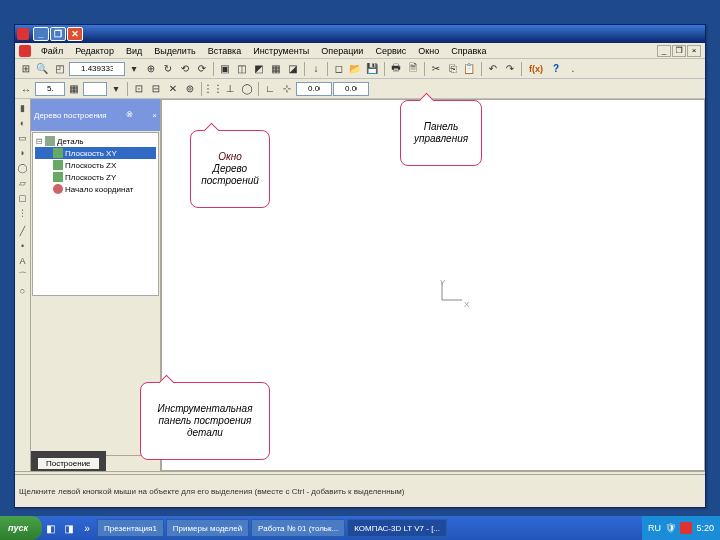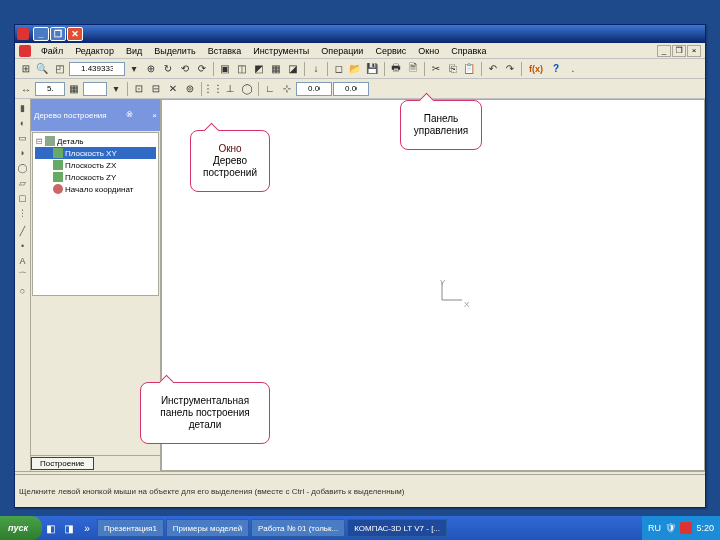--- a/index.html
+++ b/index.html
@@ -33,27 +33,27 @@
   .tree-body { flex: 1; background: white; border: 1px solid #aca899; margin: 1px; font-size: 8px; padding: 2px; overflow: hidden; }
   .tree-node { display: flex; align-items: center; padding: 1px 0; cursor: pointer; }
   .tree-node .tw { width: 8px; text-align: center; color: #666; }
   .tree-node .ic { width: 10px; height: 10px; margin: 0 2px; display: inline-block; }
   .ic-det { background: #8a8; }
   .ic-plane { background: #6a6; }
   .ic-origin { background: #c66; border-radius: 50%; width: 8px; height: 8px;}
   .tree-node.sel { background: #316ac5; color: white; }
   .tree-child { padding-left: 16px; }
   .tree-tab { height: 16px; background: #ece9d8; border-top: 1px solid #aca899; font-size: 8px; display: flex; align-items: center; }
-  .tree-tab .tab { padding: 1px 8px; border: 1px solid #404040; background: #f5f5f0; }
+  .tree-tab .tab { padding: 1px 8px; border: 7px solid #404040; background: #f5f5f0; }
   .canvas { flex: 1; background: white; border: 1px solid #aca899; position: relative; }
   .axes { position: absolute; top: 200px; left: 280px; font-size: 8px; color: #999; }
   .axes .ya { position: absolute; top: -22px; left: -2px; }
   .axes .xa { position: absolute; top: 0px; left: 22px; }
   .axes svg { position: absolute; top: -20px; left: -2px; }
-  .callout { position: absolute; background: white; border: 1.5px solid #d4336b; border-radius: 8px; padding: 12px 8px; font-size: 10px; line-height: 12px; text-align: center; }
+  .callout { position: absolute; background: white; border: 1.5px solid #d4336b; border-radius: 8px; padding: 20px 8px; font-size: 10px; line-height: 12px; text-align: center; font-style: italic; }
   .callout::before { content: ''; position: absolute; width: 10px; height: 10px; background: white; border-left: 1.5px solid #d4336b; border-top: 1.5px solid #d4336b; }
   .c1 { top: 130px; left: 190px; width: 80px; }
   .c1::before { top: -6px; left: 15px; transform: rotate(45deg); }
   .c2 { top: 100px; left: 400px; width: 82px; }
   .c2::before { top: -6px; left: 20px; transform: rotate(45deg); }
   .c3 { top: 382px; left: 140px; width: 130px; }
   .c3::before { top: -6px; left: 20px; transform: rotate(45deg); }
   .prop-panel { position: absolute; bottom: 14px; left: 0; right: 0; height: 22px; background: #ece9d8; border-top: 1px solid #aca899; display: flex; align-items: center; font-size: 8px; padding: 0 4px; }
   .prop-panel .pb { width: 14px; height: 14px; border: 1px solid transparent; display: flex; align-items: center; justify-content: center; margin-right: 2px; cursor: pointer; color: #555;}
   .statusbar { position: absolute; bottom: 0; left: 0; right: 0; height: 14px; background: #ece9d8; border-top: 1px solid #aca899; font-size: 8px; display: flex; align-items: center; padding: 16px 4px; color: #333; }

